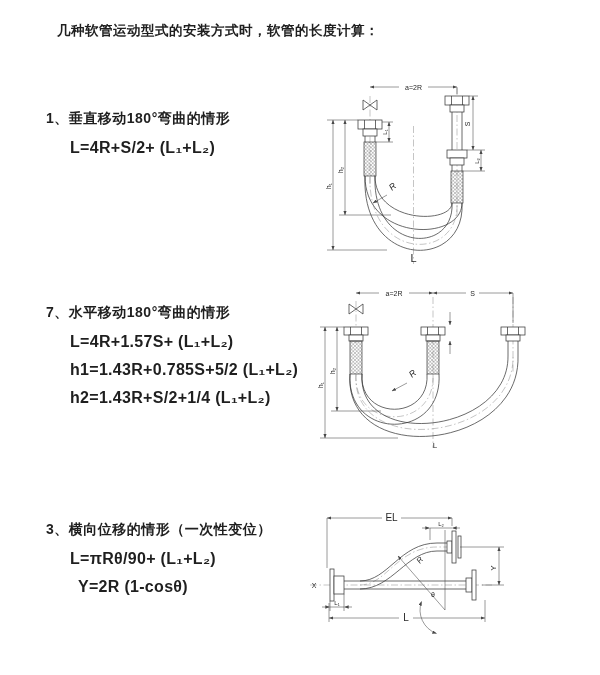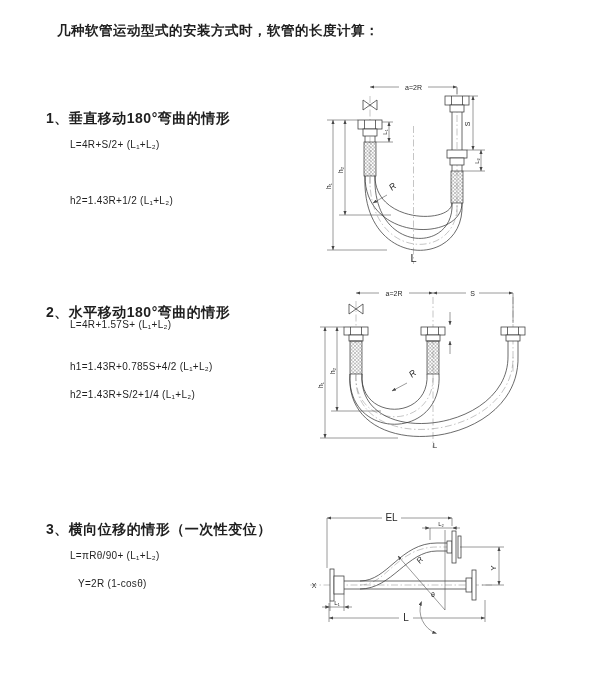--- a/index.html
+++ b/index.html
@@ -3,44 +3,43 @@
 <meta charset="utf-8">
 <style>
   html,body{margin:0;padding:0;background:#e8e8e8;}
   .page{
     position:relative;width:600px;height:675px;background:#ffffff;
     font-family:"Liberation Sans","DejaVu Sans",sans-serif;color:#1f1f1f;overflow:hidden;
   }
   .abs{position:absolute;}
   .title{font-size:13.5px;font-weight:700;letter-spacing:.5px;}
   .heading{font-size:14px;font-weight:700;letter-spacing:.5px;}
-  .formula{font-size:10px;font-weight:400;letter-spacing:.3px;white-space:nowrap;}
+  .formula{font-size:16px;font-weight:700;letter-spacing:.3px;white-space:nowrap;}
   svg{position:absolute;overflow:visible;}
   svg .ln{stroke:#3a3a3a;stroke-width:.75;fill:none;}
   svg .dim{stroke:#474747;stroke-width:.55;fill:none;}
   svg .cl{stroke:#8a8a8a;stroke-width:.5;fill:none;stroke-dasharray:7 2.5 1.5 2.5;}
   svg .part{fill:#ffffff;stroke:#3a3a3a;stroke-width:.75;}
   svg .wbg{fill:#ffffff;stroke:none;}
   svg text{fill:#262626;stroke:none;}
   svg .it{font-style:italic;}
 </style>
 </head>
 <body>
 
 <div class="page">
 
   <div class="abs title" style="left:35px;top:22px;margin-left:22px;">几种软管运动型式的安装方式时，软管的长度计算：</div>
 
   <div class="abs heading" style="left:46px;top:110px;">1、垂直移动180°弯曲的情形</div>
   <div class="abs formula" style="left:70px;top:139px;">L=4R+S/2+ (L₁+L₂)</div>
-  <div class="abs formula" style="left:70px;top:195px;">h2=1.43R+1/2 (L₁+L₂)</div>
-
-  <div class="abs heading" style="left:46px;top:304px;">2、水平移动180°弯曲的情形</div>
-  <div class="abs formula" style="left:70px;top:319px;">L=4R+1.57S+ (L₁+L₂)</div>
-  <div class="abs formula" style="left:70px;top:361px;">h1=1.43R+0.785S+4/2 (L₁+L₂)</div>
+
+  <div class="abs heading" style="left:46px;top:304px;">7、水平移动180°弯曲的情形</div>
+  <div class="abs formula" style="left:70px;top:333px;">L=4R+1.57S+ (L₁+L₂)</div>
+  <div class="abs formula" style="left:70px;top:361px;">h1=1.43R+0.785S+5/2 (L₁+L₂)</div>
   <div class="abs formula" style="left:70px;top:389px;">h2=1.43R+S/2+1/4 (L₁+L₂)</div>
 
   <div class="abs heading" style="left:46px;top:521px;">3、横向位移的情形（一次性变位）</div>
   <div class="abs formula" style="left:70px;top:550px;">L=πRθ/90+ (L₁+L₂)</div>
   <div class="abs formula" style="left:70px;top:578px;margin-left:8px;">Y=2R (1-cosθ)</div>
 
   <svg style="left:315px;top:74px;" width="200" height="195" viewBox="0 0 200 195">
     <defs>
       <marker id="ar1" viewBox="0 0 8 6" refX="7.6" refY="3" markerWidth="8" markerHeight="6" orient="auto-start-reverse">
         <path d="M0,0 L8,3 L0,6 Z" fill="#474747"></path>

